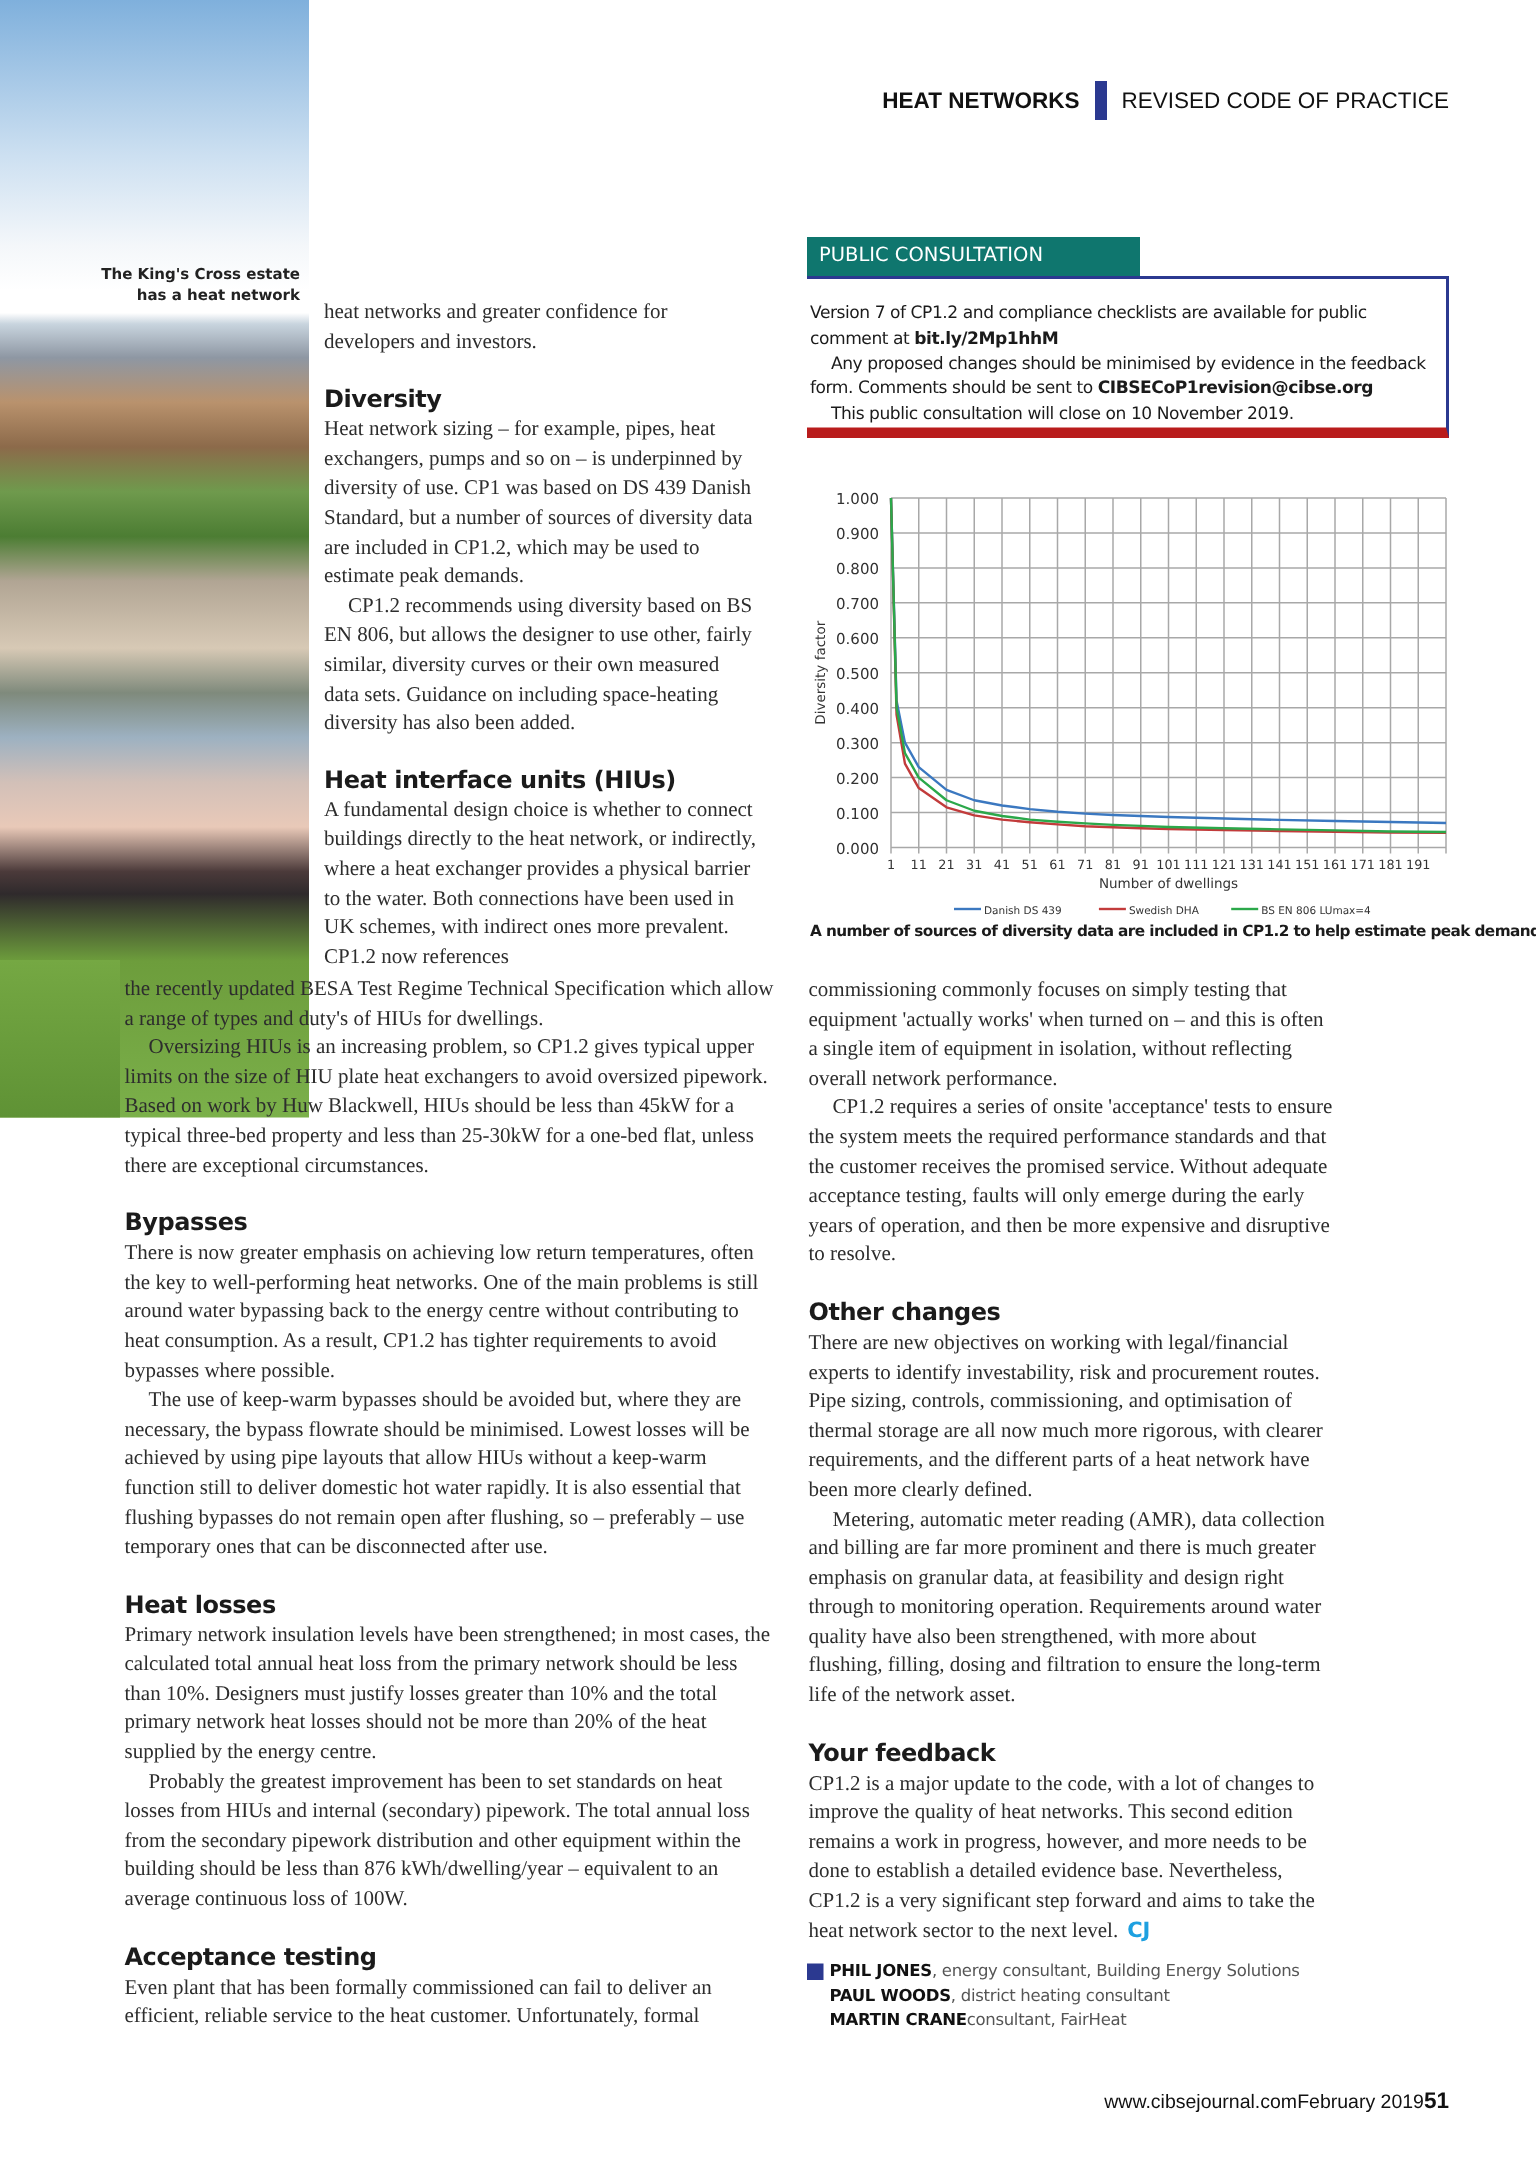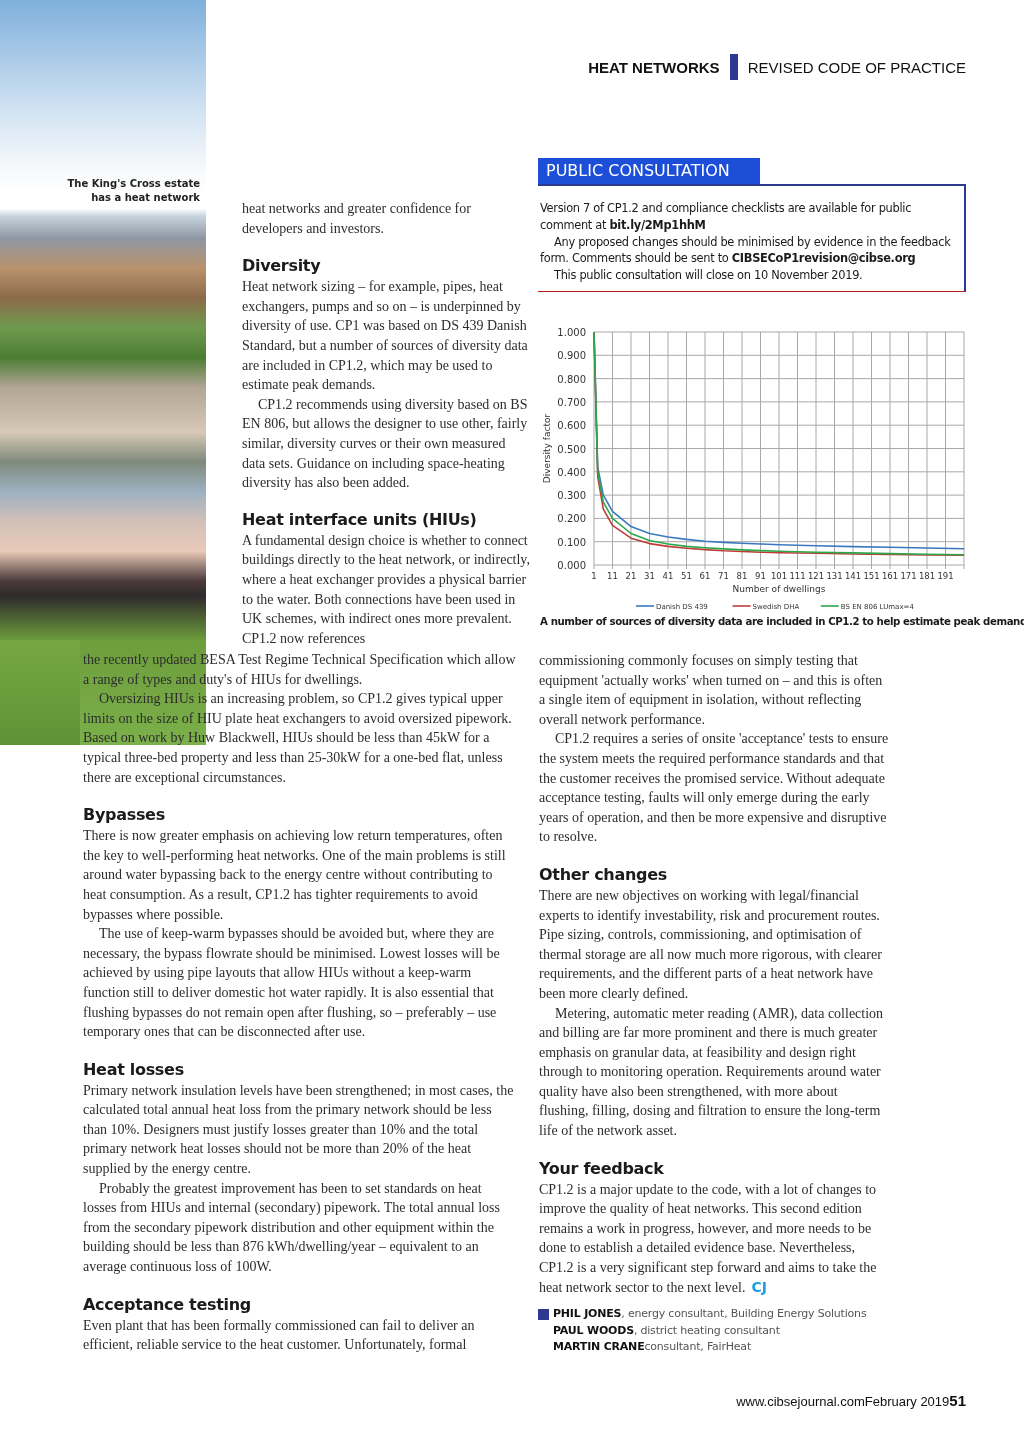--- a/index.html
+++ b/index.html
@@ -27,24 +27,24 @@
   .header-bar .section { font-weight: bold; }
   .header-bar .sep { width: 8px; height: 26px; background: #2b3990; }
 
   .col-text { font-size: 14px; line-height: 19.6px; color: #2d2d2d; }
   .col-text p { text-indent: 0; }
   .col-text p.indent { text-indent: 16px; }
   .h2 { font-family: "DejaVu Sans", sans-serif; font-weight: bold; font-size: 16px; line-height: 22px; color: #1b1b1b; letter-spacing: -0.3px; }
 
   .block { position: absolute; }
 
-  .consult-tab { position: absolute; left: 538px; top: 158px; width: 222px; height: 26px; background: #1d4ed8;
-    color: #ffffff; font-family: "DejaVu Sans", sans-serif; font-size: 16px; line-height: 26px; padding-left: 8px; }
+  .consult-tab { position: absolute; left: 538px; top: 158px; width: 222px; height: 26px; background: #0f766e;
+    color: #ffffff; font-family: "DejaVu Sans", sans-serif; font-size: 13px; line-height: 26px; padding-left: 8px; }
   .consult-box { position: absolute; left: 538px; top: 184px; width: 428px; height: 108px;
-    border-right: 2px solid #2b3990; border-bottom: 1px solid #b91c1c; border-top: 2px solid #2b3990; padding: 14px 2px 0 2px;
+    border-right: 2px solid #2b3990; border-bottom: 7px solid #b91c1c; border-top: 2px solid #2b3990; padding: 14px 2px 0 2px;
     font-family: "DejaVu Sans", sans-serif; font-size: 11.4px; line-height: 16.8px; color: #1b1b1b; letter-spacing: -0.3px; }
   .consult-box .indent { text-indent: 14px; }
   .consult-box b { font-weight: bold; }
 
   .chart { position: absolute; left: 538px; top: 320px; width: 442px; height: 312px; }
   .chart svg { position: absolute; left: 0; top: 0; }
   .chart-caption { position: absolute; left: 540px; top: 616px; width: 450px;
     font-family: "DejaVu Sans", sans-serif; font-weight: bold; font-size: 10.2px; color: #1b1b1b; letter-spacing: -0.4px; white-space: nowrap; }
 
   .cj { font-family: "DejaVu Sans", sans-serif; font-weight: bold; color: #1ea0e0; margin-left: 6px; }
@@ -67,21 +67,21 @@
   <span>REVISED CODE OF PRACTICE</span>
 </div>
 
 <div class="photo"></div>
 <div class="photo-lower"></div>
 <div class="caption">
   <div>The King's Cross estate</div>
   <div>has a heat network</div>
 </div>
 
-<div class="block col-text" style="left:242px; top:199px; width:290px;">
+<div class="block col-text" style="left:216px; top:199px; width:290px;">
   <p>heat networks and greater confidence for developers and investors.</p>
   <div class="h2" style="margin-top:17px;">Diversity</div>
   <p>Heat network sizing – for example, pipes, heat exchangers, pumps and so on – is underpinned by diversity of use. CP1 was based on DS 439 Danish Standard, but a number of sources of diversity data are included in CP1.2, which may be used to estimate peak demands.</p>
   <p class="indent">CP1.2 recommends using diversity based on BS EN 806, but allows the designer to use other, fairly similar, diversity curves or their own measured data sets. Guidance on including space-heating diversity has also been added.</p>
   <div class="h2" style="margin-top:16px;">Heat interface units (HIUs)</div>
   <p>A fundamental design choice is whether to connect buildings directly to the heat network, or indirectly, where a heat exchanger provides a physical barrier to the water. Both connections have been used in UK schemes, with indirect ones more prevalent. CP1.2 now references</p>
 </div>
 
 <div class="block col-text" style="left:83px; top:650px; width:435px;">
   <p>the recently updated BESA Test Regime Technical Specification which allow a range of types and duty's of HIUs for dwellings.</p>

